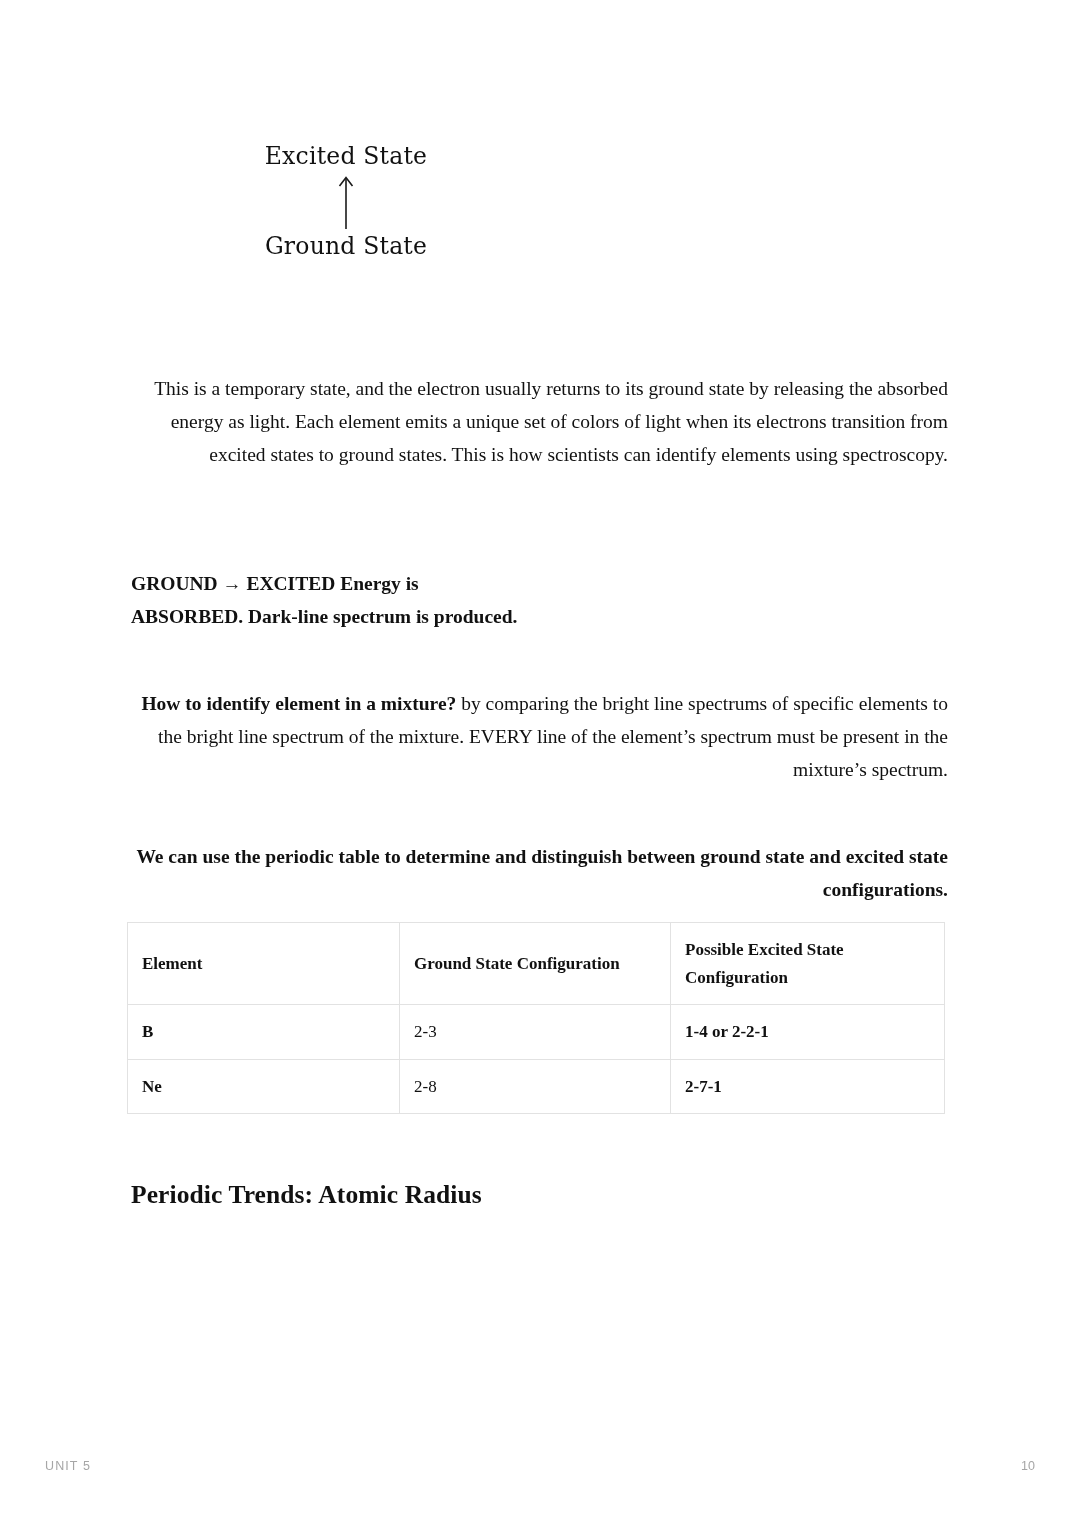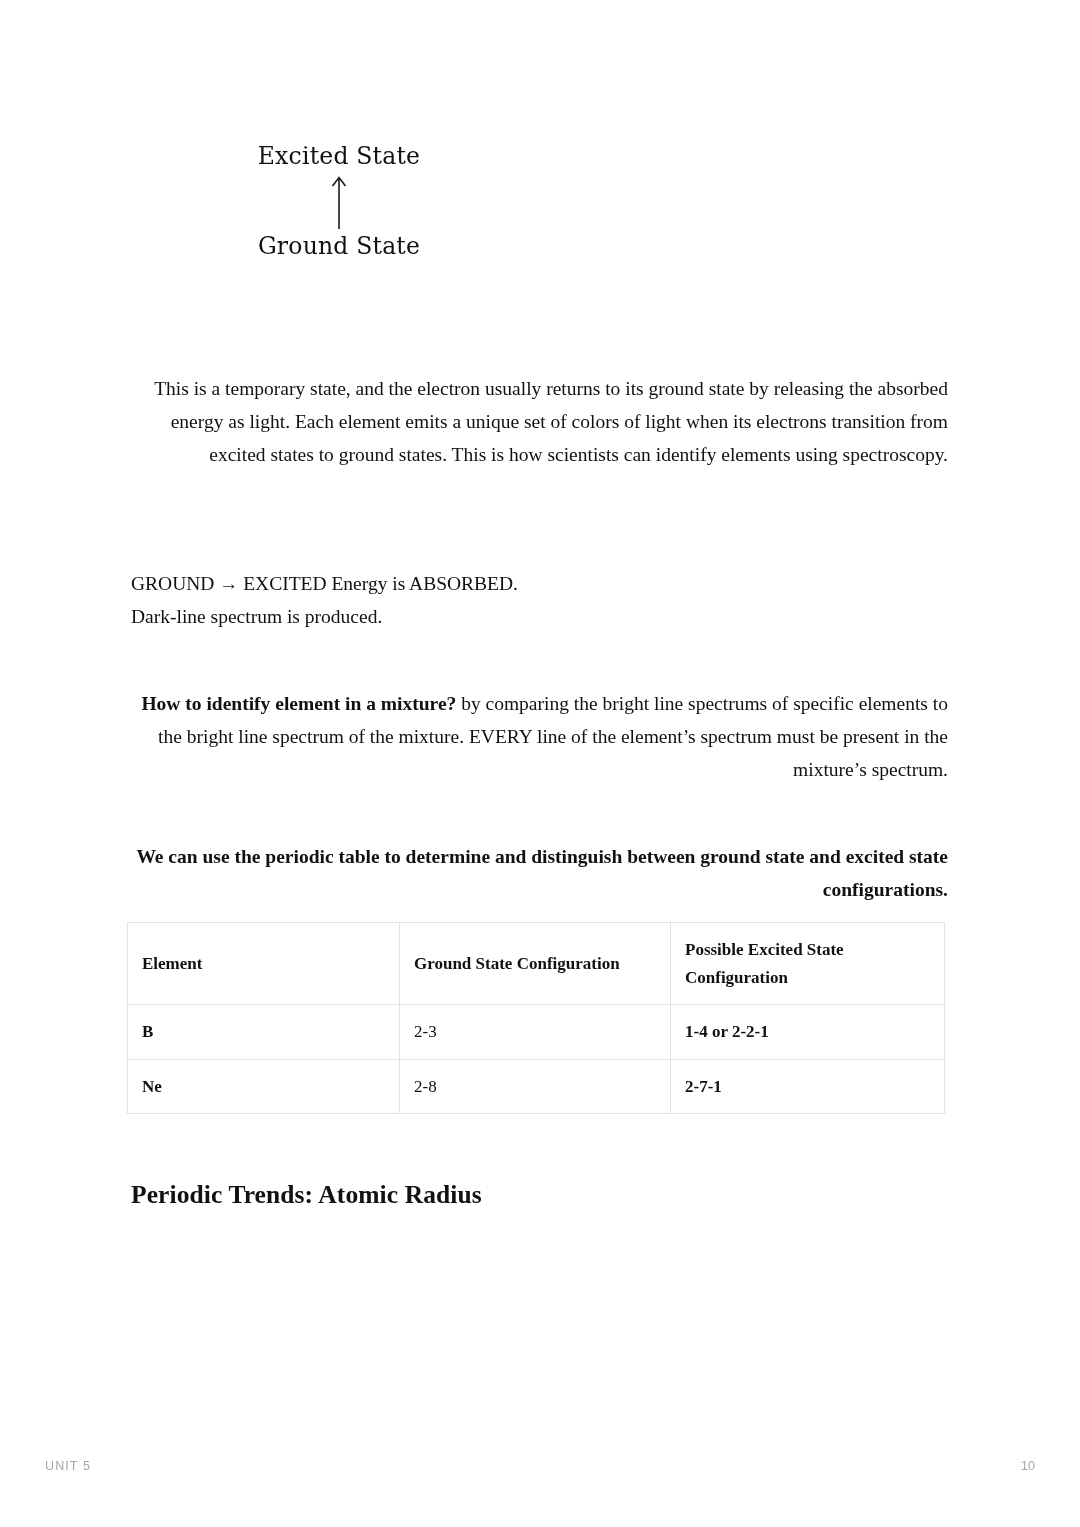--- a/index.html
+++ b/index.html
@@ -18,21 +18,21 @@
 
   .page {
     position: absolute;
     inset: 0;
     background: #ffffff;
   }
 
   
   .top-block {
     position: absolute;
-    left: 139px;
+    left: 146px;
     top: 136px;
     width: 817px;
     display: flex;
     align-items: flex-start;
   }
   .diagram-col {
     width: 400px;
     text-align: center;
     padding-top: 6px;
   }
@@ -78,20 +78,21 @@
   #para-identify  { top: 688px; }
   #para-periodic  { top: 841px; font-weight: bold; }
 
   
   .energy-block {
     position: absolute;
     left: 131px;
     top: 568px;
     width: 817px;
     display: flex;
+    font-weight: bold;
   }
   .energy-col {
     width: 400px;
     box-sizing: border-box;
     font-size: 19.5px;
     line-height: 1.68;
     color: #111111;
   }
   .energy-col.right { padding-left: 17px; }
   .arrow-glyph { font-size: 19px; }

